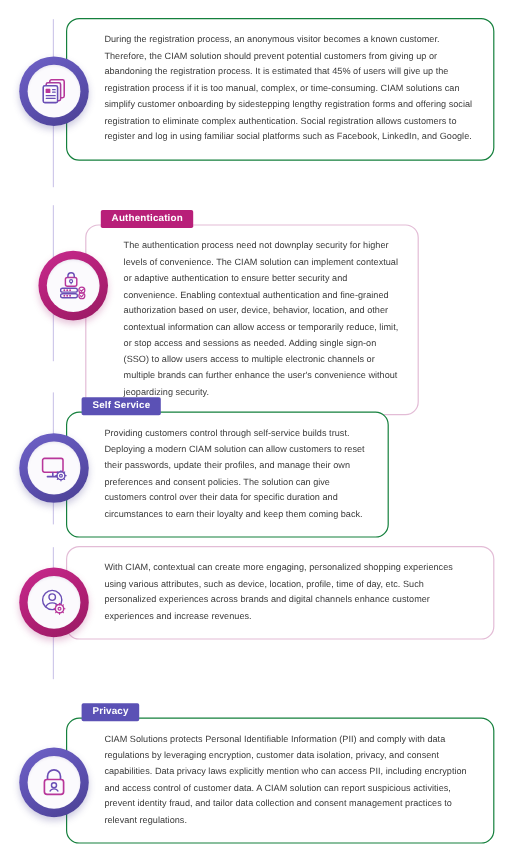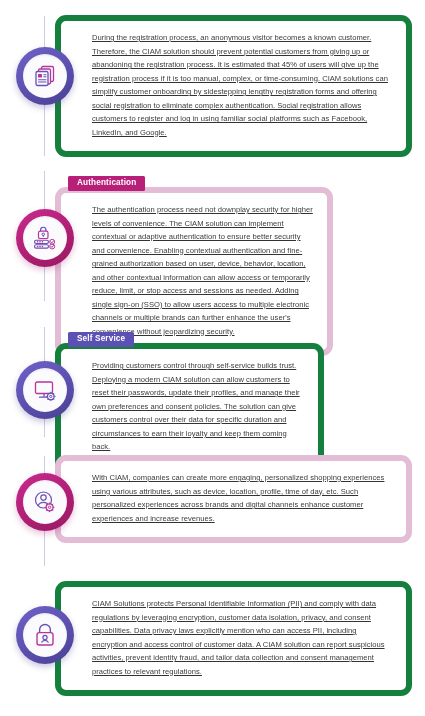--- a/index.html
+++ b/index.html
@@ -52,27 +52,26 @@
 
   .card-wrap {
     position: relative;
     margin-top: -1px;
     padding-left: 55px;
     padding-right: 13px;
   }
 
   .card {
     position: relative;
-    border: 6px solid #15803d;
+    border: 1px solid #15803d;
     border-radius: 11px;
     background: #ffffff;
     padding: 10px 14px 12px 31px;
     box-sizing: border-box;
     min-height: 40px;
-    text-decoration: underline;
   }
   .card.magenta-card { border-color: #e3bcd6; }
 
   .card p {
     margin: 0;
     font-size: 7.6px;
     line-height: 1.78;
     color: #3b3b3b;
     letter-spacing: 0.02px;
     text-align: left;
@@ -148,21 +147,21 @@
               <rect x="10.3" y="12.3" width="3.2" height="1" rx="0.5" fill="#6a4fb5"></rect>
               <rect x="5" y="15.2" width="8.5" height="1" rx="0.5" fill="#6a4fb5"></rect>
               <rect x="5" y="17.4" width="8.5" height="1" rx="0.5" fill="#6a4fb5"></rect>
             </svg>
           </span>
         </div>
       </div>
     </div>
   </div>
 
-  <div class="section" style="position:absolute; left:0; top:171px; width:346px;">
+  <div class="section" style="position:absolute; left:0; top:171px; width:346px;padding-left:16px;">
     <div class="connector" style="top:0px; height:130px;"></div>
     <div class="badge-row">
       <span class="badge magenta">Authentication</span>
     </div>
     <div class="card-wrap">
       <div class="card magenta-card">
         <p>The authentication process need not downplay security for higher levels of convenience. The CIAM solution can implement contextual or adaptive authentication to ensure better security and convenience. Enabling contextual authentication and fine-grained authorization based on user, device, behavior, location, and other contextual information can allow access or temporarily reduce, limit, or stop access and sessions as needed. Adding single sign-on (SSO) to allow users access to multiple electronic channels or multiple brands can further enhance the user's convenience without jeopardizing security.</p>
       </div>
       <div class="icon-orb" style="top:22px;">
         <div class="orb-ring magenta"></div>
@@ -216,41 +215,44 @@
           </span>
         </div>
       </div>
     </div>
   </div>
 
   <div class="section" style="position:absolute; left:0; top:456px; width:425px;">
     <div class="connector" style="top:0px; height:110px;"></div>
     <div class="card-wrap">
       <div class="card magenta-card">
-        <p>With CIAM, companies can create more engaging, personalized shopping experiences using various attributes, such as device, location, profile, time of day, etc. Such personalized experiences across brands and digital channels enhance customer experiences and increase revenues.</p>
+        <p>With CIAM, contextual can create more engaging, personalized shopping experiences using various attributes, such as device, location, profile, time of day, etc. Such personalized experiences across brands and digital channels enhance customer experiences and increase revenues.</p>
       </div>
       <div class="icon-orb" style="top:18px;">
         <div class="orb-ring magenta"></div>
         <div class="orb-inner">
           <span>
             <svg width="25" height="24" viewBox="0 0 25 24" fill="none">
               <circle cx="10.5" cy="10" r="8" stroke="#6a4fb5" stroke-width="1.2"></circle>
               <circle cx="10.5" cy="7.6" r="2.7" stroke="#6a4fb5" stroke-width="1.2"></circle>
               <path d="M4.9 16.1a6.1 6.1 0 0 1 11.2 0" stroke="#6a4fb5" stroke-width="1.2" fill="none"></path>
               <circle cx="16.6" cy="17.3" r="3.5" fill="#fbfafd" stroke="#b8369a" stroke-width="1.2"></circle>
               <circle cx="16.6" cy="17.3" r="1.2" stroke="#b8369a" stroke-width="1"></circle>
               <path d="M16.6 12.8v1.2M16.6 20.6v1.2M12.1 17.3h1.2M19.9 17.3h1.2M13.4 14.1l.85.85M18.95 19.65l.85.85M19.8 14.1l-.85.85M14.25 19.65l-.85.85" stroke="#b8369a" stroke-width="1" stroke-linecap="round"></path>
             </svg>
           </span>
         </div>
       </div>
     </div>
   </div>
 
   <div class="section" style="position:absolute; left:0; top:582px; width:425px;">
+    <div class="badge-row">
+      <span class="badge purple">Privacy</span>
+    </div>
     <div class="card-wrap">
       <div class="card">
         <p>CIAM Solutions protects Personal Identifiable Information (PII) and comply with data regulations by leveraging encryption, customer data isolation, privacy, and consent capabilities. Data privacy laws explicitly mention who can access PII, including encryption and access control of customer data. A CIAM solution can report suspicious activities, prevent identity fraud, and tailor data collection and consent management practices to relevant regulations.</p>
       </div>
       <div class="icon-orb" style="top:25px;">
         <div class="orb-ring purple"></div>
         <div class="orb-inner">
           <span>
             <svg width="22" height="24" viewBox="0 0 22 24" fill="none">
               <path d="M5.6 9.6V6.9a5.4 5.4 0 0 1 10.8 0v2.7" stroke="#6a4fb5" stroke-width="1.4" fill="none"></path>

